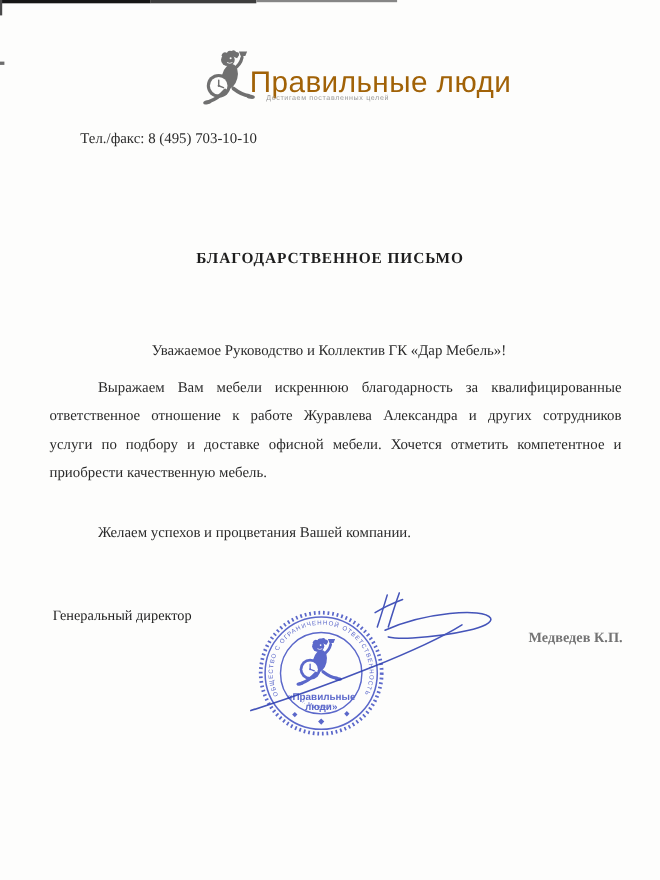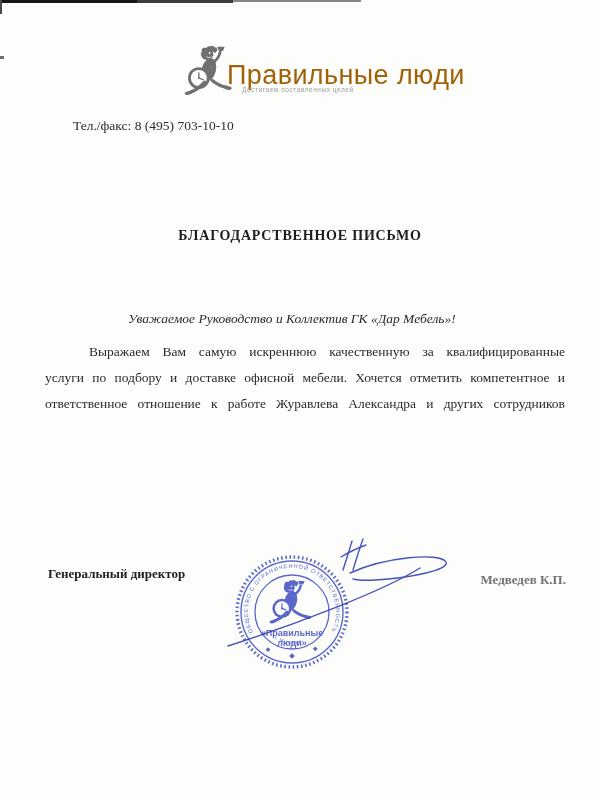--- a/index.html
+++ b/index.html
@@ -31,38 +31,38 @@
     text-align:left;font-size:13.5px;line-height:19px;color:#2b2b2b;
   }
   .contact .email{text-decoration:underline;}
   
   .title{
     position:absolute;left:0;right:0;top:228px;
     text-align:center;font-size:14px;font-weight:bold;
     letter-spacing:.8px;color:#1d1d1d;font-family:Liberation Serif, serif;
   }
   .greeting{
-    position:absolute;left:35px;top:311px;width:520px;
+    position:absolute;left:45px;top:311px;width:520px;
     font-size:13.5px;color:#2a2a2a;
-    padding-left:93px;box-sizing:border-box;font-style:italic;
+    padding-left:93px;box-sizing:border-box;
   }
   .body-text{
     position:absolute;left:45px;top:339px;width:520px;
     font-size:13.5px;color:#2a2a2a;
   }
   .body-text .line{height:26px;line-height:26px;}
   .jline{text-align:justify;text-align-last:justify;}
   .indent{text-indent:44px;}
   .closing{
     position:absolute;left:45px;top:476px;width:520px;
     font-size:13.5px;color:#2a2a2a;text-indent:44px;
   }
   .sig-position{
-    position:absolute;left:48px;top:566px;
-    font-size:13px;font-weight:bold;color:#222;
+    position:absolute;left:48px;top:552px;
+    font-size:13px;font-weight:normal;color:#222;
   }
   .sig-name{
     position:absolute;right:34px;top:572px;
     font-size:13px;font-weight:bold;color:#737373;
   }
   
   .stamp{position:absolute;left:222px;top:542px;width:140px;height:140px;color:#4a58c5;opacity:.9;filter:blur(.2px);}
   .ink-signature{position:absolute;left:225px;top:535px;width:230px;height:120px;opacity:.9;}
   .stamp text{fill:currentColor;}
 </style>
@@ -115,25 +115,27 @@
 
   <div class="contact">
     <div>Тел./факс: 8 (495) 703-10-10</div>
   </div>
 
   <div class="title">БЛАГОДАРСТВЕННОЕ ПИСЬМО</div>
 
   <div class="greeting">Уважаемое Руководство и Коллектив ГК «Дар Мебель»!</div>
 
   <div class="body-text">
-    <div class="line jline indent">Выражаем Вам самую искреннюю качественную за квалифицированные</div>
+    <div class="line jline indent">Выражаем Вам мебели искреннюю благодарность за квалифицированные</div>
+    <div class="line jline">ответственное отношение к работе Журавлева Александра и других сотрудников</div>
     <div class="line jline">услуги по подбору и доставке офисной мебели. Хочется отметить компетентное и</div>
-    <div class="line jline">ответственное отношение к работе Журавлева Александра и других сотрудников</div>
+    <div class="line">приобрести качественную мебель.</div>
   </div>
 
+  <div class="closing">Желаем успехов и процветания Вашей компании.</div>
 
   <div class="sig-position">Генеральный директор</div>
   <div class="sig-name">Медведев К.П.</div>
 
   <svg class="stamp" viewBox="-70 -70 140 140">
     <defs>
       <path id="rimArc" d="M -38 22 A 44 44 0 1 1 38 22" fill="none"></path>
       <path id="botArc" d="M -26 18 A 31.5 31.5 0 0 0 26 18" fill="none"></path>
     </defs>
 

